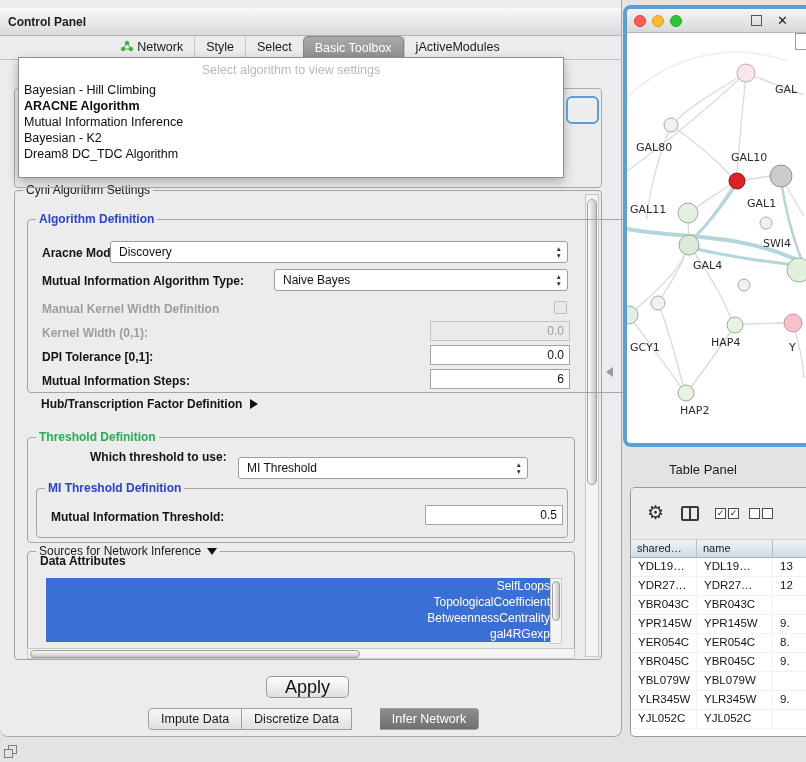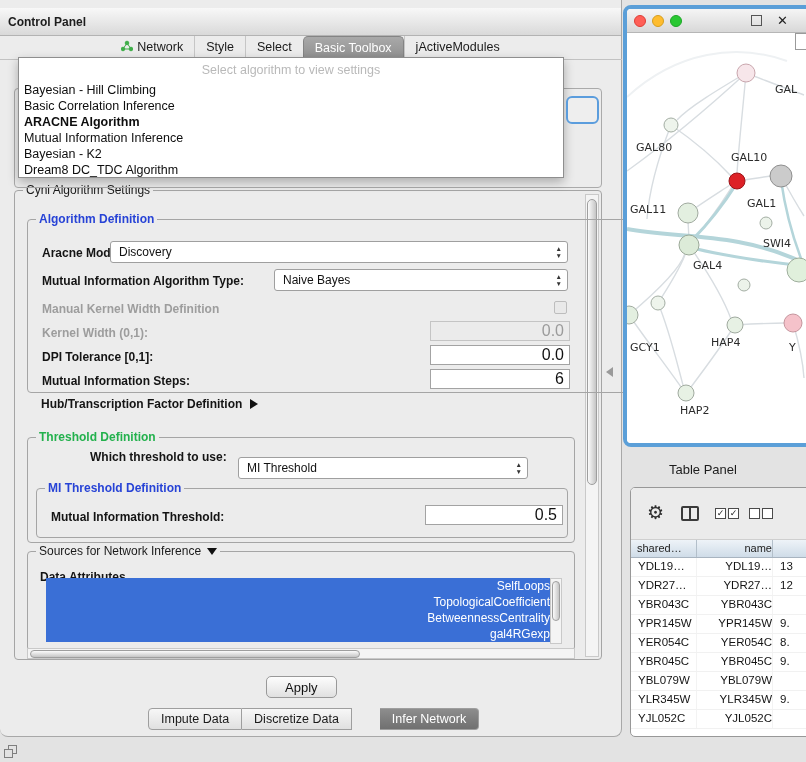--- a/index.html
+++ b/index.html
@@ -46,42 +46,42 @@
   .lg-green{ color:#23b14d; font-weight:bold; }
 
   .lbl { position:absolute; font-size:12px; font-weight:bold; color:#141414; white-space:nowrap; }
   .lbl.dis { color:#9d9d9d; }
 
   .combo { position:absolute; height:22px; background:#fff; border:1px solid #9f9f9f;
     border-radius:3px; font-size:12px; display:flex; align-items:center; padding:0 22px 0 8px; }
   .combo .arr { position:absolute; right:5px; top:3px; display:flex; flex-direction:column;
     font-size:6.5px; line-height:7px; color:#333; }
   .fld { position:absolute; height:20px; border:1px solid #a3a3a3; background:#fff;
-    font-size:16px; text-align:right; padding:0 5px; font-family:inherit; color:#111; }
+    font-size:12px; text-align:right; padding:0 5px; font-family:inherit; color:#111; }
   .fld:disabled { background:#ebebeb; color:#9b9b9b; border-color:#c4c4c4; }
   .chk { position:absolute; width:13px; height:13px; border:1px solid #bdbdbd; background:#e9e9e9; border-radius:2px; }
 
   .tri-r { display:inline-block; width:0; height:0; border-top:5px solid transparent;
     border-bottom:5px solid transparent; border-left:8px solid #111; margin-left:8px; }
   .tri-d { display:inline-block; width:0; height:0; border-left:5px solid transparent;
     border-right:5px solid transparent; border-top:7px solid #111; margin-left:6px; vertical-align:middle; }
 
   .list { position:absolute; overflow:hidden;text-align:right; }
   .list .item { height:16px; line-height:16px; background:#3a6fd6; color:#fff;
     font-size:12px; padding-left:4px; white-space:nowrap; overflow:hidden; }
 
   .sb-track-v { position:absolute; background:#f4f4f4; border:1px solid #c9c9c9; }
   .sb-thumb-v { position:absolute; left:1px; width:10px;
     background:linear-gradient(90deg,#fbfbfb,#c5c5c5); border:1px solid #9e9e9e; border-radius:6px; }
   .sb-track-h { position:absolute; background:#f4f4f4; border:1px solid #c9c9c9; }
   .sb-thumb-h { position:absolute; top:1px; height:8px;
     background:linear-gradient(#fbfbfb,#c5c5c5); border:1px solid #9e9e9e; border-radius:6px; }
 
   .apply-btn { position:absolute; left:266px; top:676px; height:22px; padding:0 18px;
-    font-size:13px; font-family:inherit; color:#111; background:linear-gradient(#fdfdfd,#e0e0e0);
+    font-size:18px; font-family:inherit; color:#111; background:linear-gradient(#fdfdfd,#e0e0e0);
     border:1px solid #999; border-radius:5px; }
 
   .btabs { position:absolute; left:148px; top:708px; display:flex; }
   .btab { height:22px; padding:3px 12px 0; font-size:12.5px; color:#1a1a1a;
     background:linear-gradient(#f7f7f7,#e0e0e0); border:1px solid #9e9e9e; border-left:none; }
   .btab:first-child { border-left:1px solid #9e9e9e; border-radius:4px 0 0 4px; }
   .btab:last-child { border-radius:0 4px 4px 0;margin-left:28px; }
   .btab.active { background:linear-gradient(#8d8d8d,#707070); color:#fff; }
 
   
@@ -111,21 +111,21 @@
   .chkpair { position:absolute; top:20px; display:flex; gap:2px; }
   .chkpair .bx { width:11px; height:11px; border:1.5px solid #4a4a4a; background:#fff;
     font-size:9px; line-height:9px; text-align:center; color:#222; }
   .tbl-header { position:absolute; left:0; top:52px; width:100%; height:18px; display:flex;
     background:linear-gradient(#eef3f8,#cfdce8); border-bottom:1px solid #a8b4c0; font-size:11px; color:#222; }
   .tbl-header .hc { padding:2px 0 0 6px; border-right:1px solid #b3bfca; overflow:hidden; white-space:nowrap; }
   .tbl-rows { position:absolute; left:0; top:70px; width:100%; }
   .trow { display:flex; height:19px; border-bottom:1px solid #f1f1f1; }
   .trow .tc { font-size:11.5px; padding:2px 0 0 7px; overflow:hidden; white-space:nowrap; color:#141414;
     border-right:1px solid #f3f3f3; }
-  .c0 { width:66px; } .c1 { width:76px;text-align:right; } .c2 { flex:1; }
+  .c0 { width:66px; } .c1 { width:76px; } .c2 { flex:1; }
 
   .split-arrow { position:absolute; left:606px; top:367px; width:0; height:0;
     border-top:5px solid transparent; border-bottom:5px solid transparent; border-right:7px solid #9a9a9a; }
 
   .restore-icon { position:absolute; left:4px; top:745px; width:15px; height:15px; }
   .restore-icon .r1 { position:absolute; left:4px; top:0; width:9px; height:9px; border:1.5px solid #7f7f7f; }
   .restore-icon .r2 { position:absolute; left:0; top:4px; width:9px; height:9px; border:1.5px solid #7f7f7f; background:#e2e2e2; }
 </style>
 </head>
 <body>
@@ -166,21 +166,20 @@
       <span>jActiveModules</span>
     </div>
   </div>
 
   <div class="hidden-fs"></div>
   <div class="focus-btn"></div>
 
   <div class="popup">
     <div class="ph">Select algorithm to view settings</div>
     <div class="opt">Bayesian - Hill Climbing</div>
-    <div class="opt">Basic Correlation Inference</div>
     <div class="opt sel">ARACNE Algorithm</div>
     <div class="opt">Mutual Information Inference</div>
     <div class="opt">Bayesian - K2</div>
     <div class="opt">Dream8 DC_TDC Algorithm</div>
   </div>
 
   <div class="fs" style="left:14px; top:190px; width:588px; height:470px;">
     <span class="legend lg-plain">Cyni Algorithm Settings</span>
 
     <div class="sb-track-v" style="left:570px; top:3px; width:14px; height:463px;">
@@ -241,21 +240,21 @@
       <div class="fs" style="left:8px; top:50px; width:532px; height:50px;">
         <span class="legend lg-blue">MI Threshold Definition</span>
         <span class="lbl" style="left:14px; top:21px;">Mutual Information Threshold:</span>
         <input class="fld" style="left: 388px; top: 16px; width: 138px;" value="0.5">
       </div>
     </div>
 
     <div class="fs" style="left:12px; top:360px; width:548px; height:100px;">
       <span class="legend lg-plain"><span>Sources for Network Inference</span><span class="tri-d"></span></span>
 
-      <span class="lbl" style="left:12px; top:18px;">Data Attributes</span>
+      <span class="lbl" style="left:12px; top:2px;">Data Attributes</span>
 
       <div class="list" style="left:18px; top:26px; width:504px; height:66px;">
         <div class="item">SelfLoops</div>
         <div class="item">TopologicalCoefficient</div>
         <div class="item">BetweennessCentrality</div>
         <div class="item">gal4RGexp</div>
       </div>
       <div class="sb-track-v" style="left:522px; top:26px; width:12px; height:66px;">
         <div class="sb-thumb-v" style="top:2px; height:40px; width:8px;"></div>
       </div>

